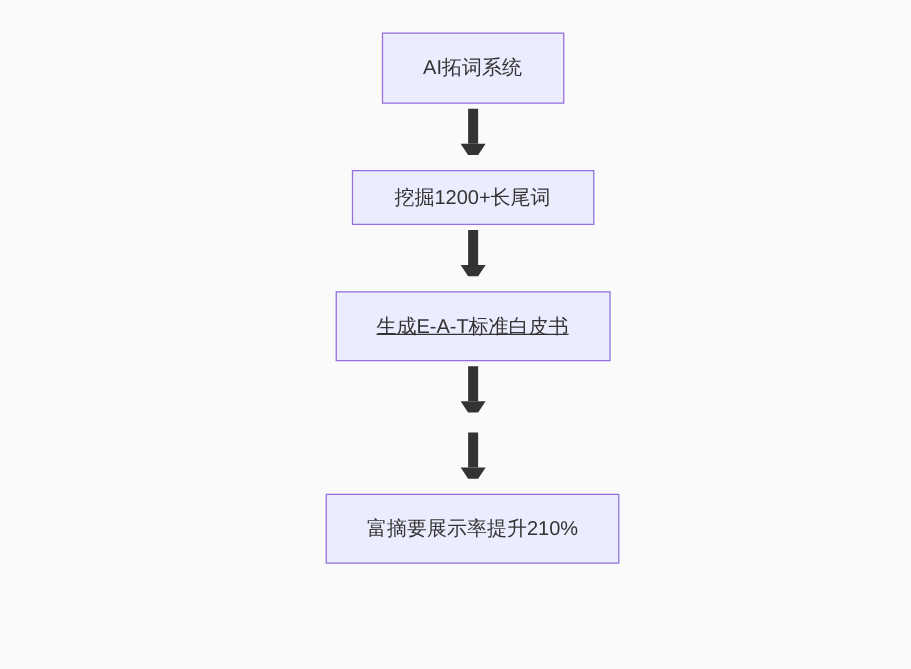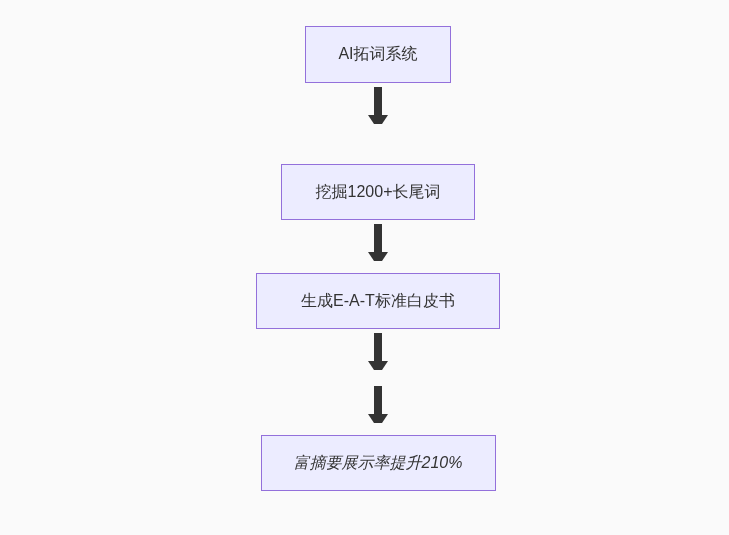--- a/index.html
+++ b/index.html
@@ -36,24 +36,24 @@
     border: 1px solid var(--node-border);
     color: var(--text);
     font-size: 16px;
     display: flex;
     align-items: center;
     justify-content: center;
     text-align: center;
     white-space: nowrap;
   }
   .node.n1 { width: 146px; height: 57px; }
-  .node.n2 { width: 194px; height: 56px; margin-top: 28px; }
-  .node.n3 { width: 244px; height: 56px; }
+  .node.n2 { width: 194px; height: 44px; }
+  .node.n3 { width: 220px; height: 56px; text-decoration: underline; }
   .node.n4 { width: 215px; height: 56px; }
-  .node.n5 { width: 235px; height: 56px; font-style: italic; }
+  .node.n5 { width: 235px; height: 56px; }
   .connector {
     height: 53px;
     display: flex;
     flex-direction: column;
     align-items: center;
   }
   .connector .line {
     width: 2px;
     flex: 1;
     background: var(--arrow);

